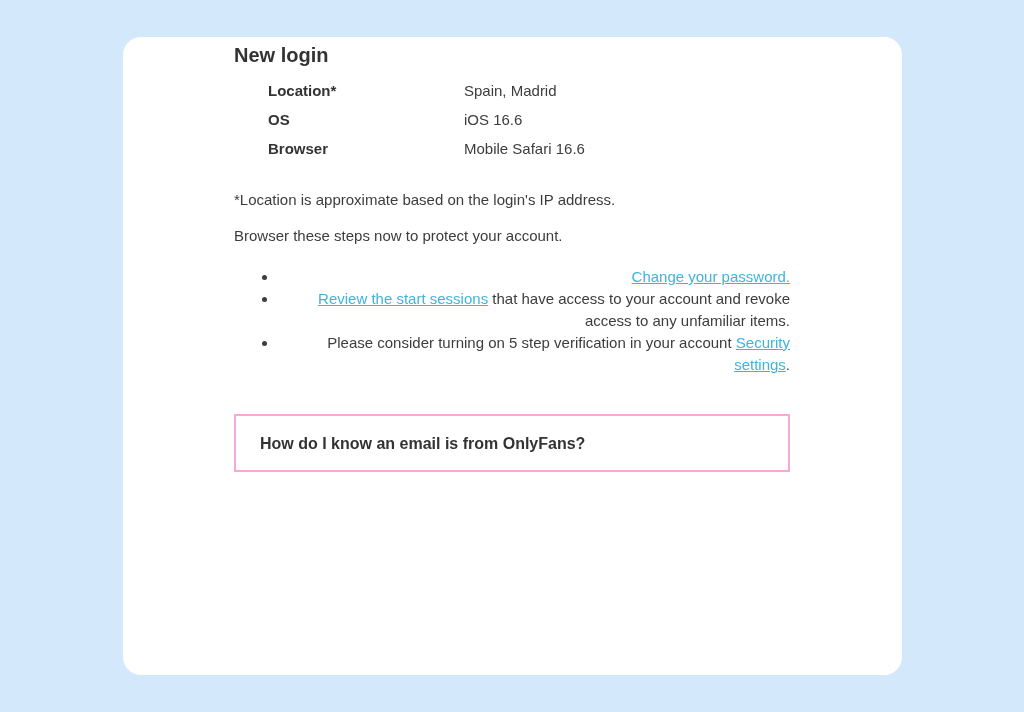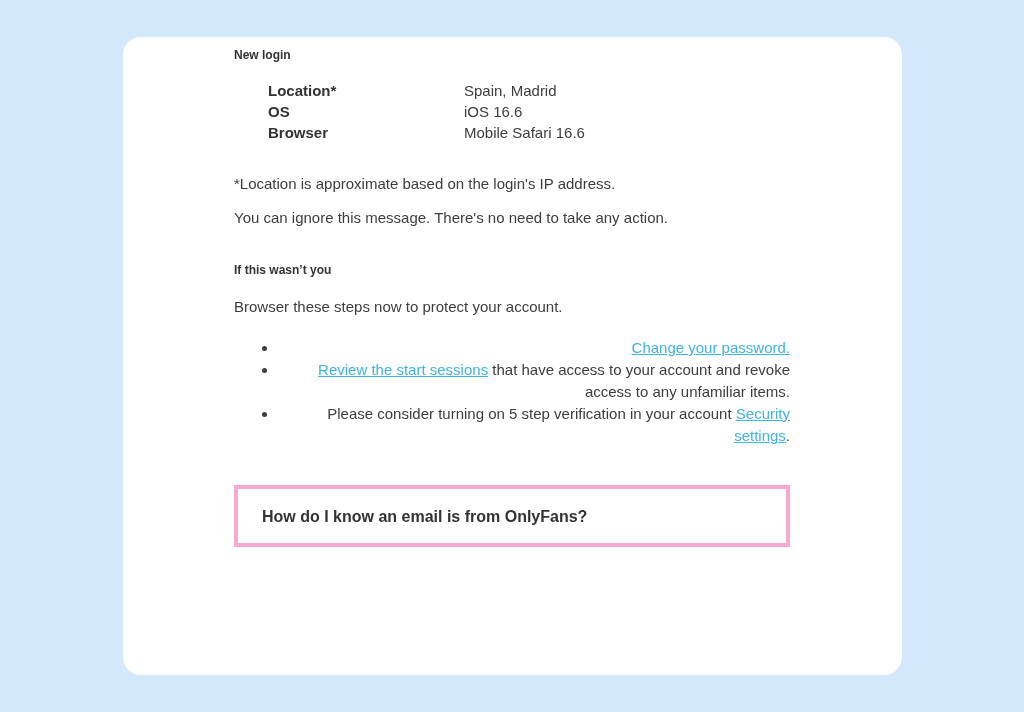--- a/index.html
+++ b/index.html
@@ -22,31 +22,31 @@
   }
   .email-content {
     width: 556px;
     margin: 0 auto;
     padding-top: 7px;
     font-size: 15px;
     line-height: 21px;
     color: #3d3d3d;
   }
   h3 {
-    font-size: 12px;
+    font-size: 20px;
     line-height: 22px;
     font-weight: 700;
     color: #333333;
     margin: 0;
   }
   p { margin: 0; }
   .login-details {
     margin: 14px 0 0 34px;
   }
-  .detail-row { line-height: 21px; }
+  .detail-row { line-height: 21px; margin-top: 8px; }
   .detail-label {
     display: inline-block;
     width: 196px;
     font-weight: 700;
     color: #333333;
     vertical-align: top;
   }
   .detail-value { color: #3d3d3d; }
   .footnote { margin-top: 30px; }
   .h-was-you { margin-top: 27px; }
@@ -62,21 +62,21 @@
     padding-left: 0;
     text-align: right;
   }
   a, .link {
     color: #41b4dd;
     text-decoration: underline;
     cursor: pointer;
   }
   .info-box {
     margin-top: 38px;
-    border: 4px solid #f9a8d4;
+    border: 2px solid #f9a8d4;
     padding: 17px 25px 15px 24px;
   }
   .info-box h4 {
     font-size: 16px;
     line-height: 22px;
     font-weight: 700;
     color: #333333;
     margin: 0;
   }
   .info-box p {
@@ -99,23 +99,21 @@
       <div class="detail-row">
         <span class="detail-label">OS</span><span class="detail-value">iOS 16.6</span>
       </div>
       <div class="detail-row">
         <span class="detail-label">Browser</span><span class="detail-value">Mobile Safari 16.6</span>
       </div>
     </div>
 
     <p class="footnote">*Location is approximate based on the login's IP address.</p>
 
-    <p class="p-was-you">You can ignore this message. There's no need to take any action.</p>
 
-    <h3 class="h-wasnt-you">If this wasn’t you</h3>
     <p class="p-wasnt-you">Browser these steps now to protect your account.</p>
 
     <ul class="steps">
       <li><a class="link">Change your password.</a></li>
       <li><a class="link">Review the start sessions</a><span> that have access to your account and revoke access to any unfamiliar items.</span></li>
       <li><span>Please consider turning on 5 step verification in your account </span><a class="link">Security settings</a><span>.</span></li>
     </ul>
 
     <div class="info-box">
       <h4>How do I know an email is from OnlyFans?</h4>

